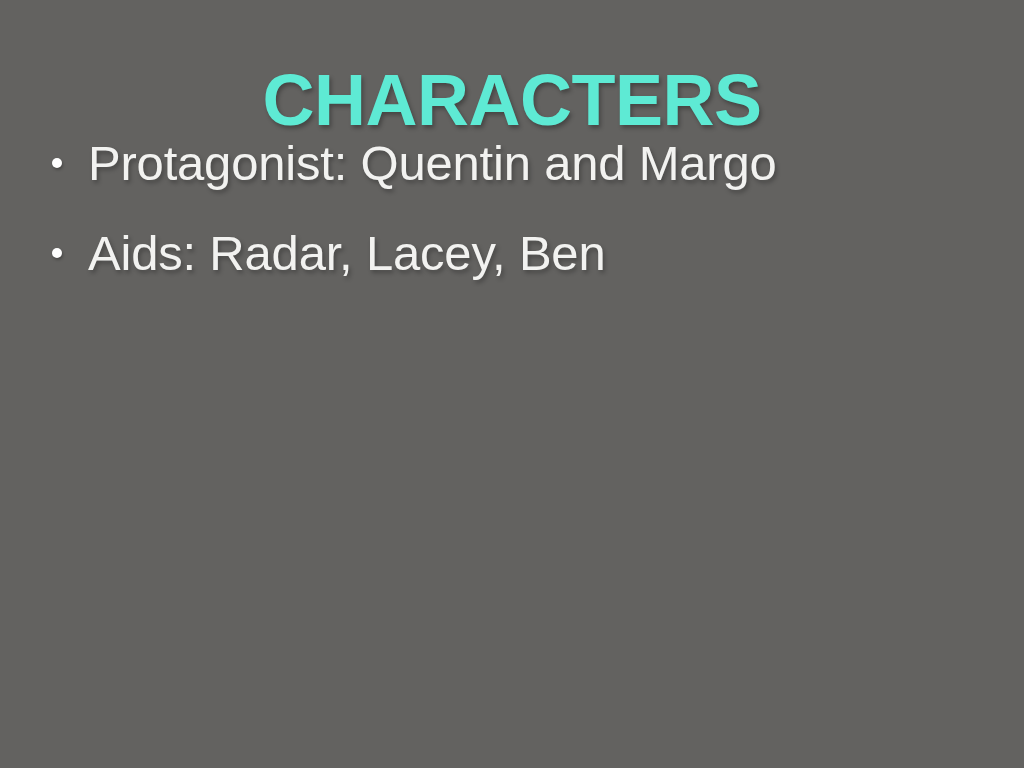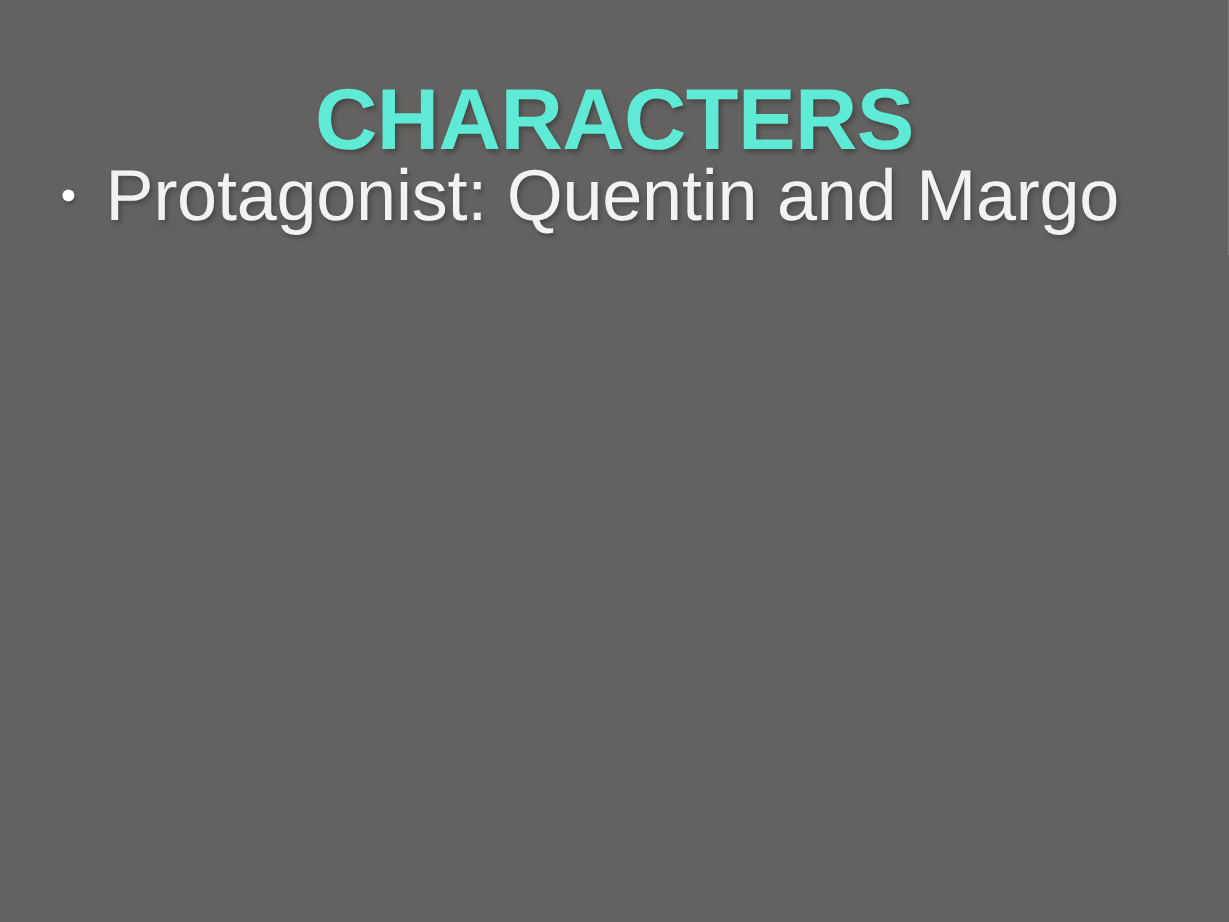--- a/index.html
+++ b/index.html
@@ -49,21 +49,21 @@
     margin: 0;
     padding: 0;
     list-style: none;
   }
 
   .bullet-item {
     position: relative;
     padding-left: 44px;
     margin: 0 0 4px 0;
     color: #f2f2f0;
-    font-size: 60px;
+    font-size: 49px;
     font-weight: 300;
     line-height: 86px;
     letter-spacing: -0.2px;
     text-shadow: 2px 3px 4px rgba(0, 0, 0, 0.28);
   }
 
   .bullet-dot {
     position: absolute;
     left: 8px;
     top: 38px;
@@ -85,17 +85,21 @@
 
   <h1 class="slide-title">CHARACTERS</h1>
 
   <ul class="bullet-list">
 
     <li class="bullet-item">
       <span class="bullet-dot"></span>
       <span class="bullet-text">Protagonist: Quentin and Margo</span>
     </li>
 
+    <li class="bullet-item">
+      <span class="bullet-dot"></span>
+      <span class="bullet-text">Aids: Radar, Lacey, Ben</span>
+    </li>
 
 
   </ul>
 
 </div>
 
 </body></html>

